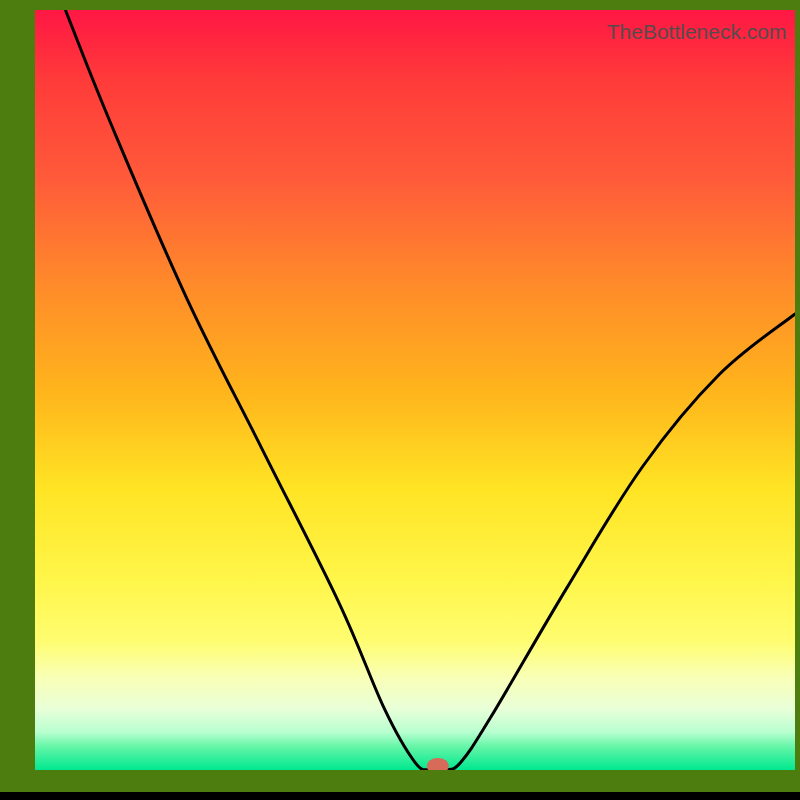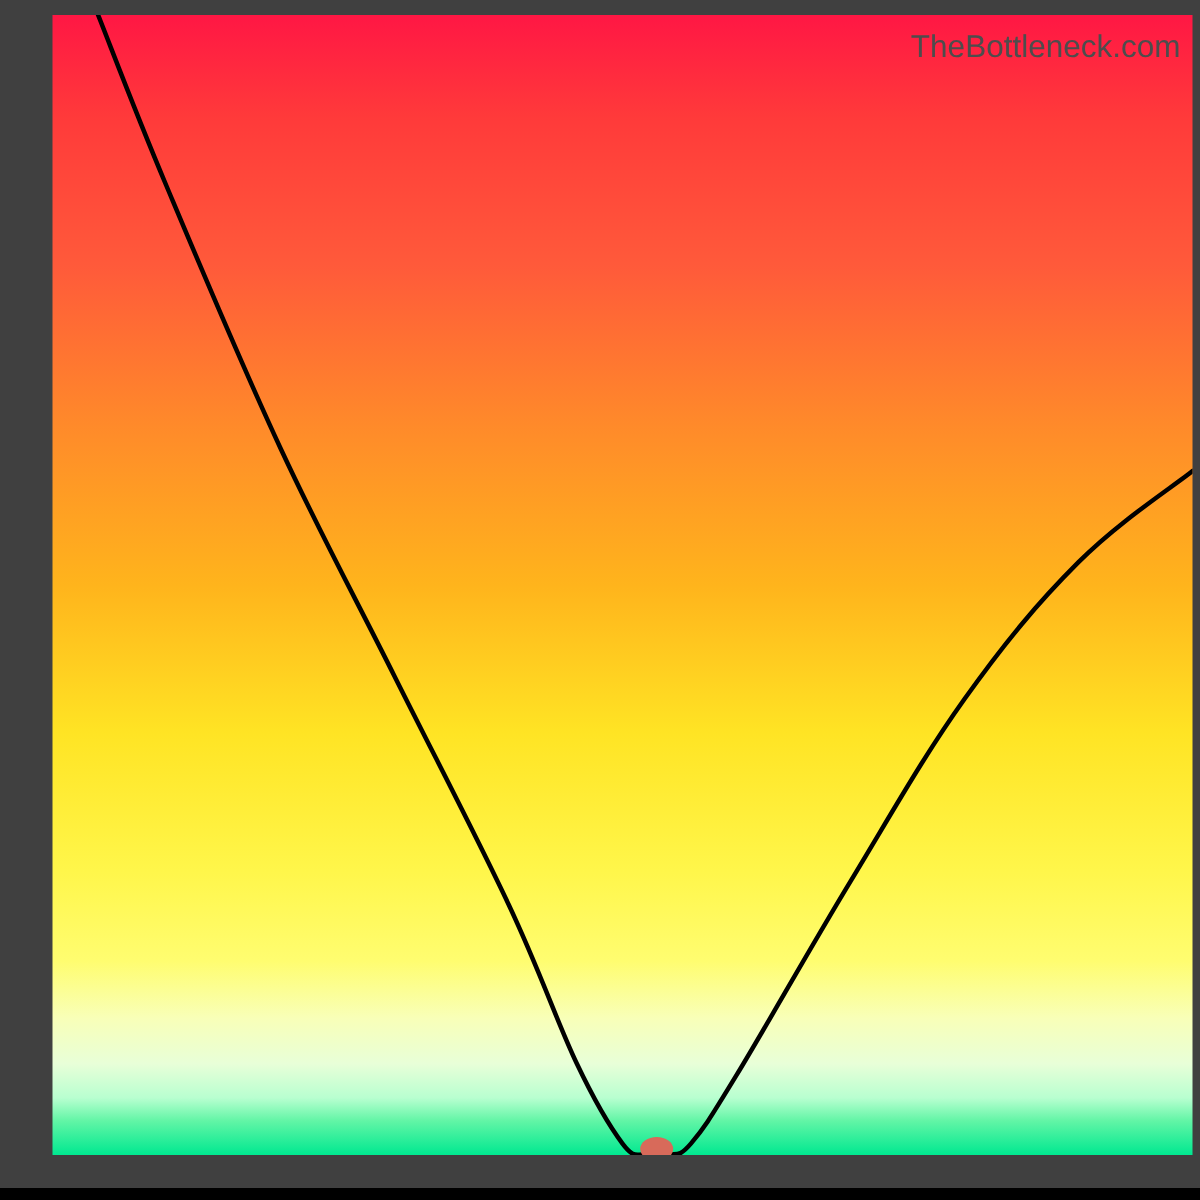--- a/index.html
+++ b/index.html
@@ -1,21 +1,21 @@
 <!DOCTYPE html>
 <html><head>
 <meta charset="utf-8">
 <style>
   * { margin: 0; padding: 0; box-sizing: border-box; }
   html, body { width: 800px; height: 800px; overflow: hidden; background: #000; }
   .container {
     width: 800px;
     height: 792px;
     position: relative;
-    background: #404040;
+    background: #4d7c0f;
   }
   .plot-area {
     position: absolute;
     left: 35px;
     top: 10px;
     width: 760px;
     height: 760px;
     background: linear-gradient(to bottom,
       #ff1744 0%,
       #ff3a3a 9%,

